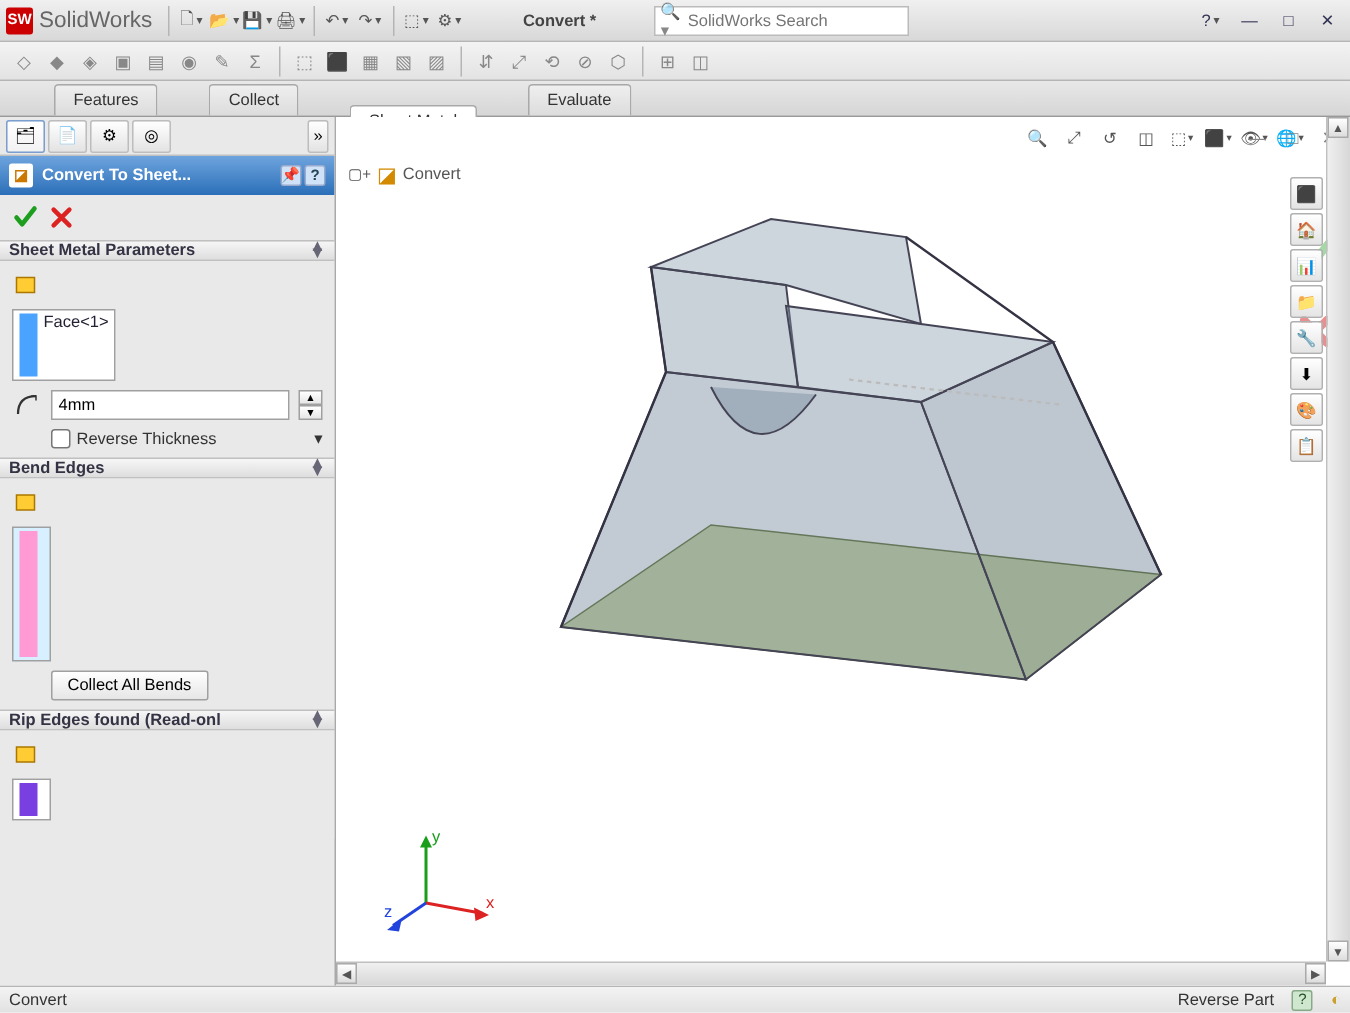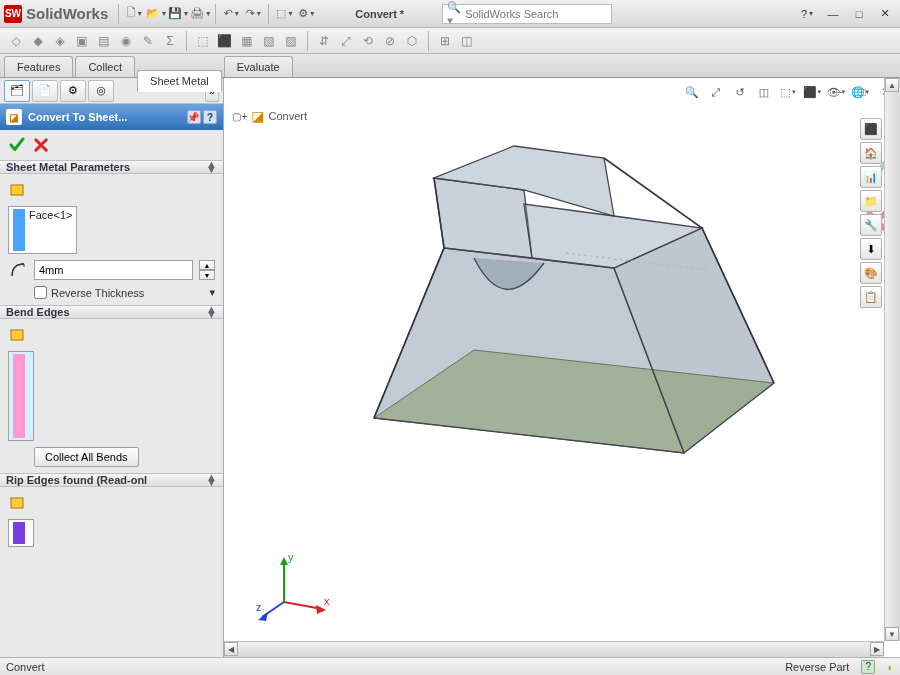--- a/index.html
+++ b/index.html
@@ -1,37 +1,37 @@
 <!DOCTYPE html>
 <html><head>
 <meta charset="utf-8">
 <style>
 * { box-sizing: border-box; margin: 0; padding: 0; font-family: Tahoma, Arial, sans-serif; font-size: 11px; }
 html, body { width: 900px; height: 675px; overflow: hidden; background: #eaeaea; }
 
 
 .titlebar { height: 28px; background: linear-gradient(#f0f0f0,#d8d8d8); border-bottom: 1px solid #b5b5b5; display: flex; align-items: center; padding: 0 4px; }
 .sw-logo { width: 18px; height: 18px; background:#cc0000; border-radius:2px; color:#fff; font-weight:bold; font-size:10px; display:flex; align-items:center; justify-content:center; margin-right:4px;}
-.brand { font-weight:bold; font-size:15px; color:#666; margin-right:6px; }
+.brand { font-weight:normal; font-size:15px; color:#666; margin-right:6px; }
 .tb-sep { width:1px; height:20px; background:#b5b5b5; margin:0 4px; }
 .tb-btn { width:22px; height:22px; border:1px solid transparent; border-radius:2px; display:flex; align-items:center; justify-content:center; color:#555; cursor:pointer;}
 .tb-dd::after { content:"▾"; font-size:8px; margin-left:2px; color:#555; }
 .doc-title { font-weight:bold; color:#444; margin:0 8px; }
 .search-wrap { display:flex; align-items:center; border:1px solid #bbb; background:#fff; height:20px; padding:0 4px; width:170px; }
 .search-wrap input { border:none; outline:none; flex:1; font-size:11px; }
 .win-ctl { margin-left:auto; display:flex; gap:4px; align-items:center; }
 .win-ctl .tb-btn { color:#335; }
 
 
 .toolbar2 { height:26px; background:linear-gradient(#f3f3f3,#e3e3e3); border-bottom:1px solid #b5b5b5; display:flex; align-items:center; padding:0 6px; gap:2px;}
 .tool-ico { width:20px; height:20px; border:1px solid transparent; border-radius:2px; display:flex; align-items:center; justify-content:center; color:#888; cursor:pointer; font-size:12px;}
 
 
 .cmd-tabs { height:24px; background:linear-gradient(#e8e8e8,#d6d6d6); border-bottom:1px solid #999; display:flex; align-items:flex-end; padding-left:4px; }
-.cmd-tab { padding:4px 12px; border:1px solid #a9a9a9; border-bottom:none; background:linear-gradient(#efefef,#dcdcdc); margin-right:2px; cursor:pointer; border-radius:3px 3px 0 0; color:#333; }
+.cmd-tab { padding:4px 12px; border:1px solid #a9a9a9; border-bottom:none; background:linear-gradient(#efefef,#dcdcdc); margin-right:2px; cursor:pointer; border-radius:3px 3px 0 0; color:#333;margin-left:32px; }
 .cmd-tab.active { background:#fff; border-bottom:1px solid #fff; position:relative; top:15px; }
 
 
 .main { display:flex; height:calc(675px - 28px - 26px - 24px - 18px); }
 
 
 .side { width:224px; background:#e9e9e9; border-right:1px solid #a9a9a9; display:flex; flex-direction:column; overflow:hidden;}
 .side-tabs { height:26px; display:flex; align-items:center; padding:2px 4px; gap:2px; background:#e9e9e9; border-bottom:1px solid #c0c0c0;}
 .side-tab { width:26px; height:22px; border:1px solid #bdbdbd; background:linear-gradient(#fff,#e3e3e3); border-radius:2px; display:flex; align-items:center; justify-content:center; cursor:pointer;}
 .side-tab.active { background:linear-gradient(#fff,#f2f2f2); border-color:#7a9ed0; }

